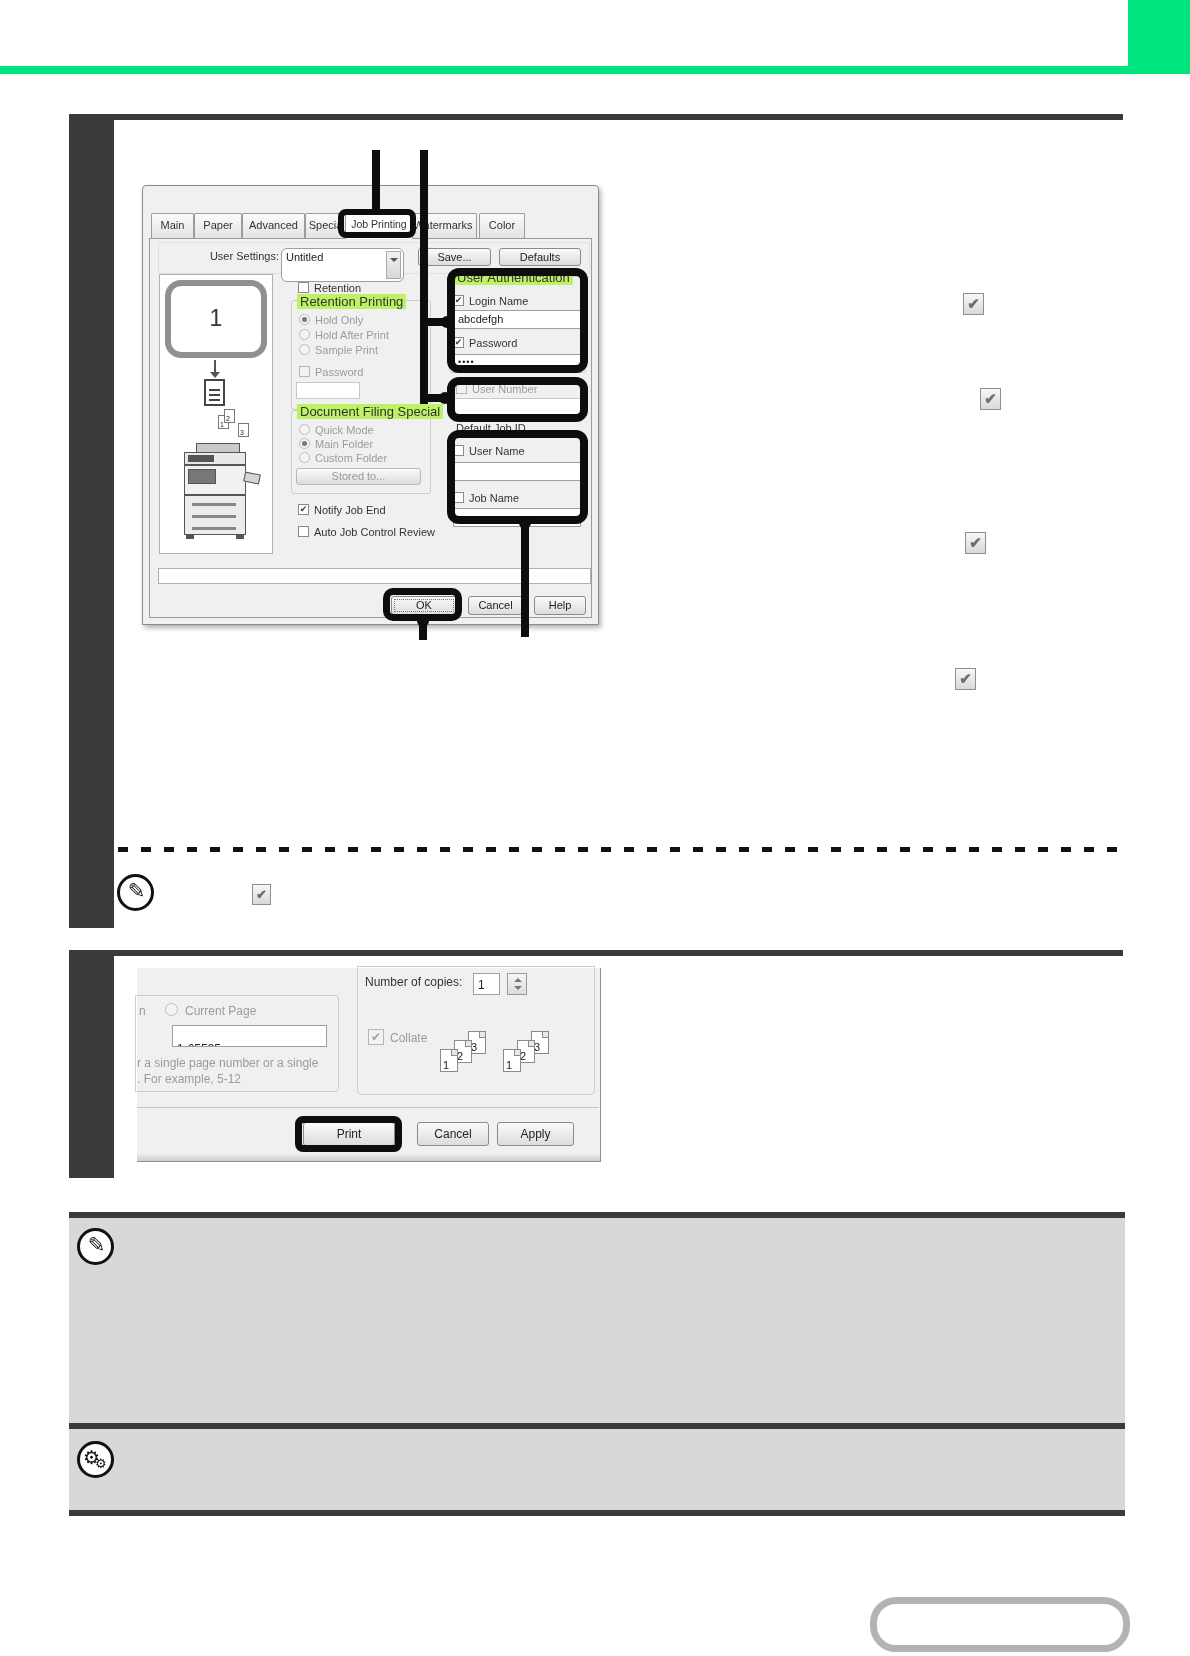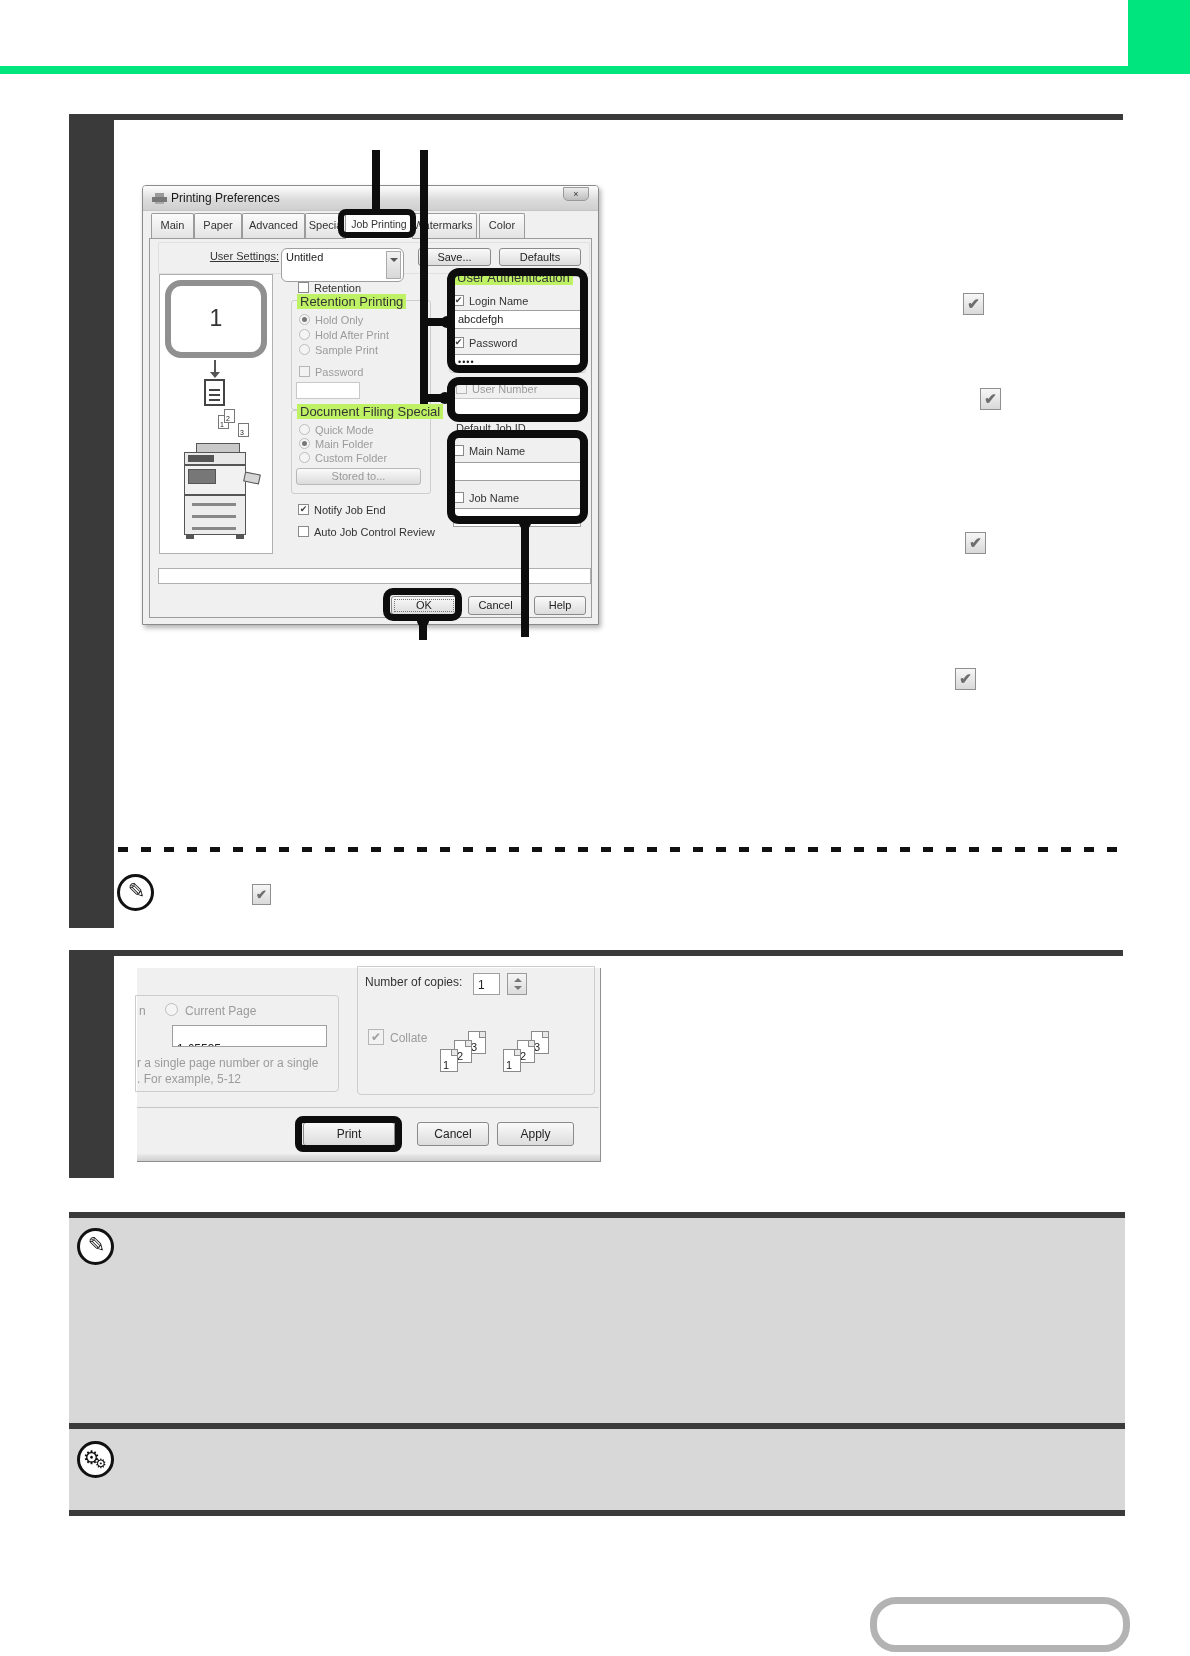--- a/index.html
+++ b/index.html
@@ -113,42 +113,33 @@
 
 <div id="page">
 
   <div class="green-bar"></div>
   <div class="green-block"></div>
 
   <div class="rule" style="left:69px;top:114px;width:1054px;"></div>
   <div class="stepbar" style="top:114px;height:814px;"></div>
 
   <div class="dlg" style="left:142px;top:185px;width:455px;height:438px;">
-    <div class="titlebar">
-      <span class="mini-printer">
-          <span class="mp-top"></span>
-          <span class="mp-body"></span>
-          <span class="mp-out"></span>
-        </span>
-      <span class="title-text">Printing Preferences</span>
-      <span class="close-btn" style="left:420px;top:1px;"><span>×</span></span>
-    </div>
 
     <div class="tab" style="left:8px;width:43px;"><span>Main</span></div>
     <div class="tab" style="left:51px;width:48px;"><span>Paper</span></div>
     <div class="tab" style="left:99px;width:63px;"><span>Advanced</span></div>
     <div class="tab" style="left:162px;width:74px;"><span>Special Mode</span></div>
     <div class="tab" style="left:266px;width:68px;"><span>Watermarks</span></div>
     <div class="tab" style="left:336px;width:46px;"><span>Color</span></div>
     <div class="tab active" style="left:202px;width:68px;font-size:10.5px;"><span>Job Printing</span></div>
 
     <div class="content-panel"></div>
 
     <div class="etched" style="left:15px;top:56px;width:430px;height:30px;"></div>
-    <div class="lbl" style="left:60px;top:64px;width:76px;text-align:right;text-decoration:underline;">User Settings:</div>
+    <div class="lbl" style="left:60px;top:64px;width:76px;text-align:right;">User Settings:</div>
     <div class="inp" style="left:138px;top:62px;width:123px;height:34px;border-radius:6px;">
       <span>Untitled</span>
       <span class="dd-arrow"></span>
     </div>
     <div class="btn" style="left:275px;top:62px;width:73px;height:18px;line-height:16px;"><span>Save...</span></div>
     <div class="btn" style="left:356px;top:62px;width:82px;height:18px;line-height:16px;"><span>Defaults</span></div>
 
     <div class="preview-panel">
       <div class="pv-page"><span>1</span></div>
       <div class="pv-arrow-line"></div>
@@ -215,21 +206,21 @@
     <div class="cb" style="left:310px;top:151px;"><span>✔</span></div>
     <div class="lbl" style="left:326px;top:151px;">Password</div>
     <div class="inp" style="left:310px;top:168px;width:128px;height:16px;font-size:9px;letter-spacing:1px;"><span>••••</span></div>
 
     <div class="cb gray" style="left:313px;top:197px;"></div>
     <div class="lbl gray" style="left:329px;top:197px;">User Number</div>
     <div class="inp gray" style="left:310px;top:212px;width:128px;height:20px;"></div>
 
     <div class="lbl" style="left:313px;top:236px;">Default Job ID</div>
     <div class="cb" style="left:310px;top:259px;"></div>
-    <div class="lbl" style="left:326px;top:259px;">Main Name</div>
+    <div class="lbl" style="left:326px;top:259px;">User Name</div>
     <div class="inp" style="left:310px;top:276px;width:128px;height:19px;"></div>
     <div class="cb" style="left:310px;top:306px;"></div>
     <div class="lbl" style="left:326px;top:306px;">Job Name</div>
     <div class="inp" style="left:310px;top:322px;width:128px;height:19px;"></div>
 
     <div class="statusbar"></div>
 
     <div class="btn" style="left:248px;top:410px;width:66px;height:19px;line-height:17px;"><span class="focus-inner"></span><span>OK</span></div>
     <div class="btn" style="left:325px;top:410px;width:55px;height:19px;line-height:17px;"><span>Cancel</span></div>
     <div class="btn" style="left:391px;top:410px;width:52px;height:19px;line-height:17px;"><span>Help</span></div>

